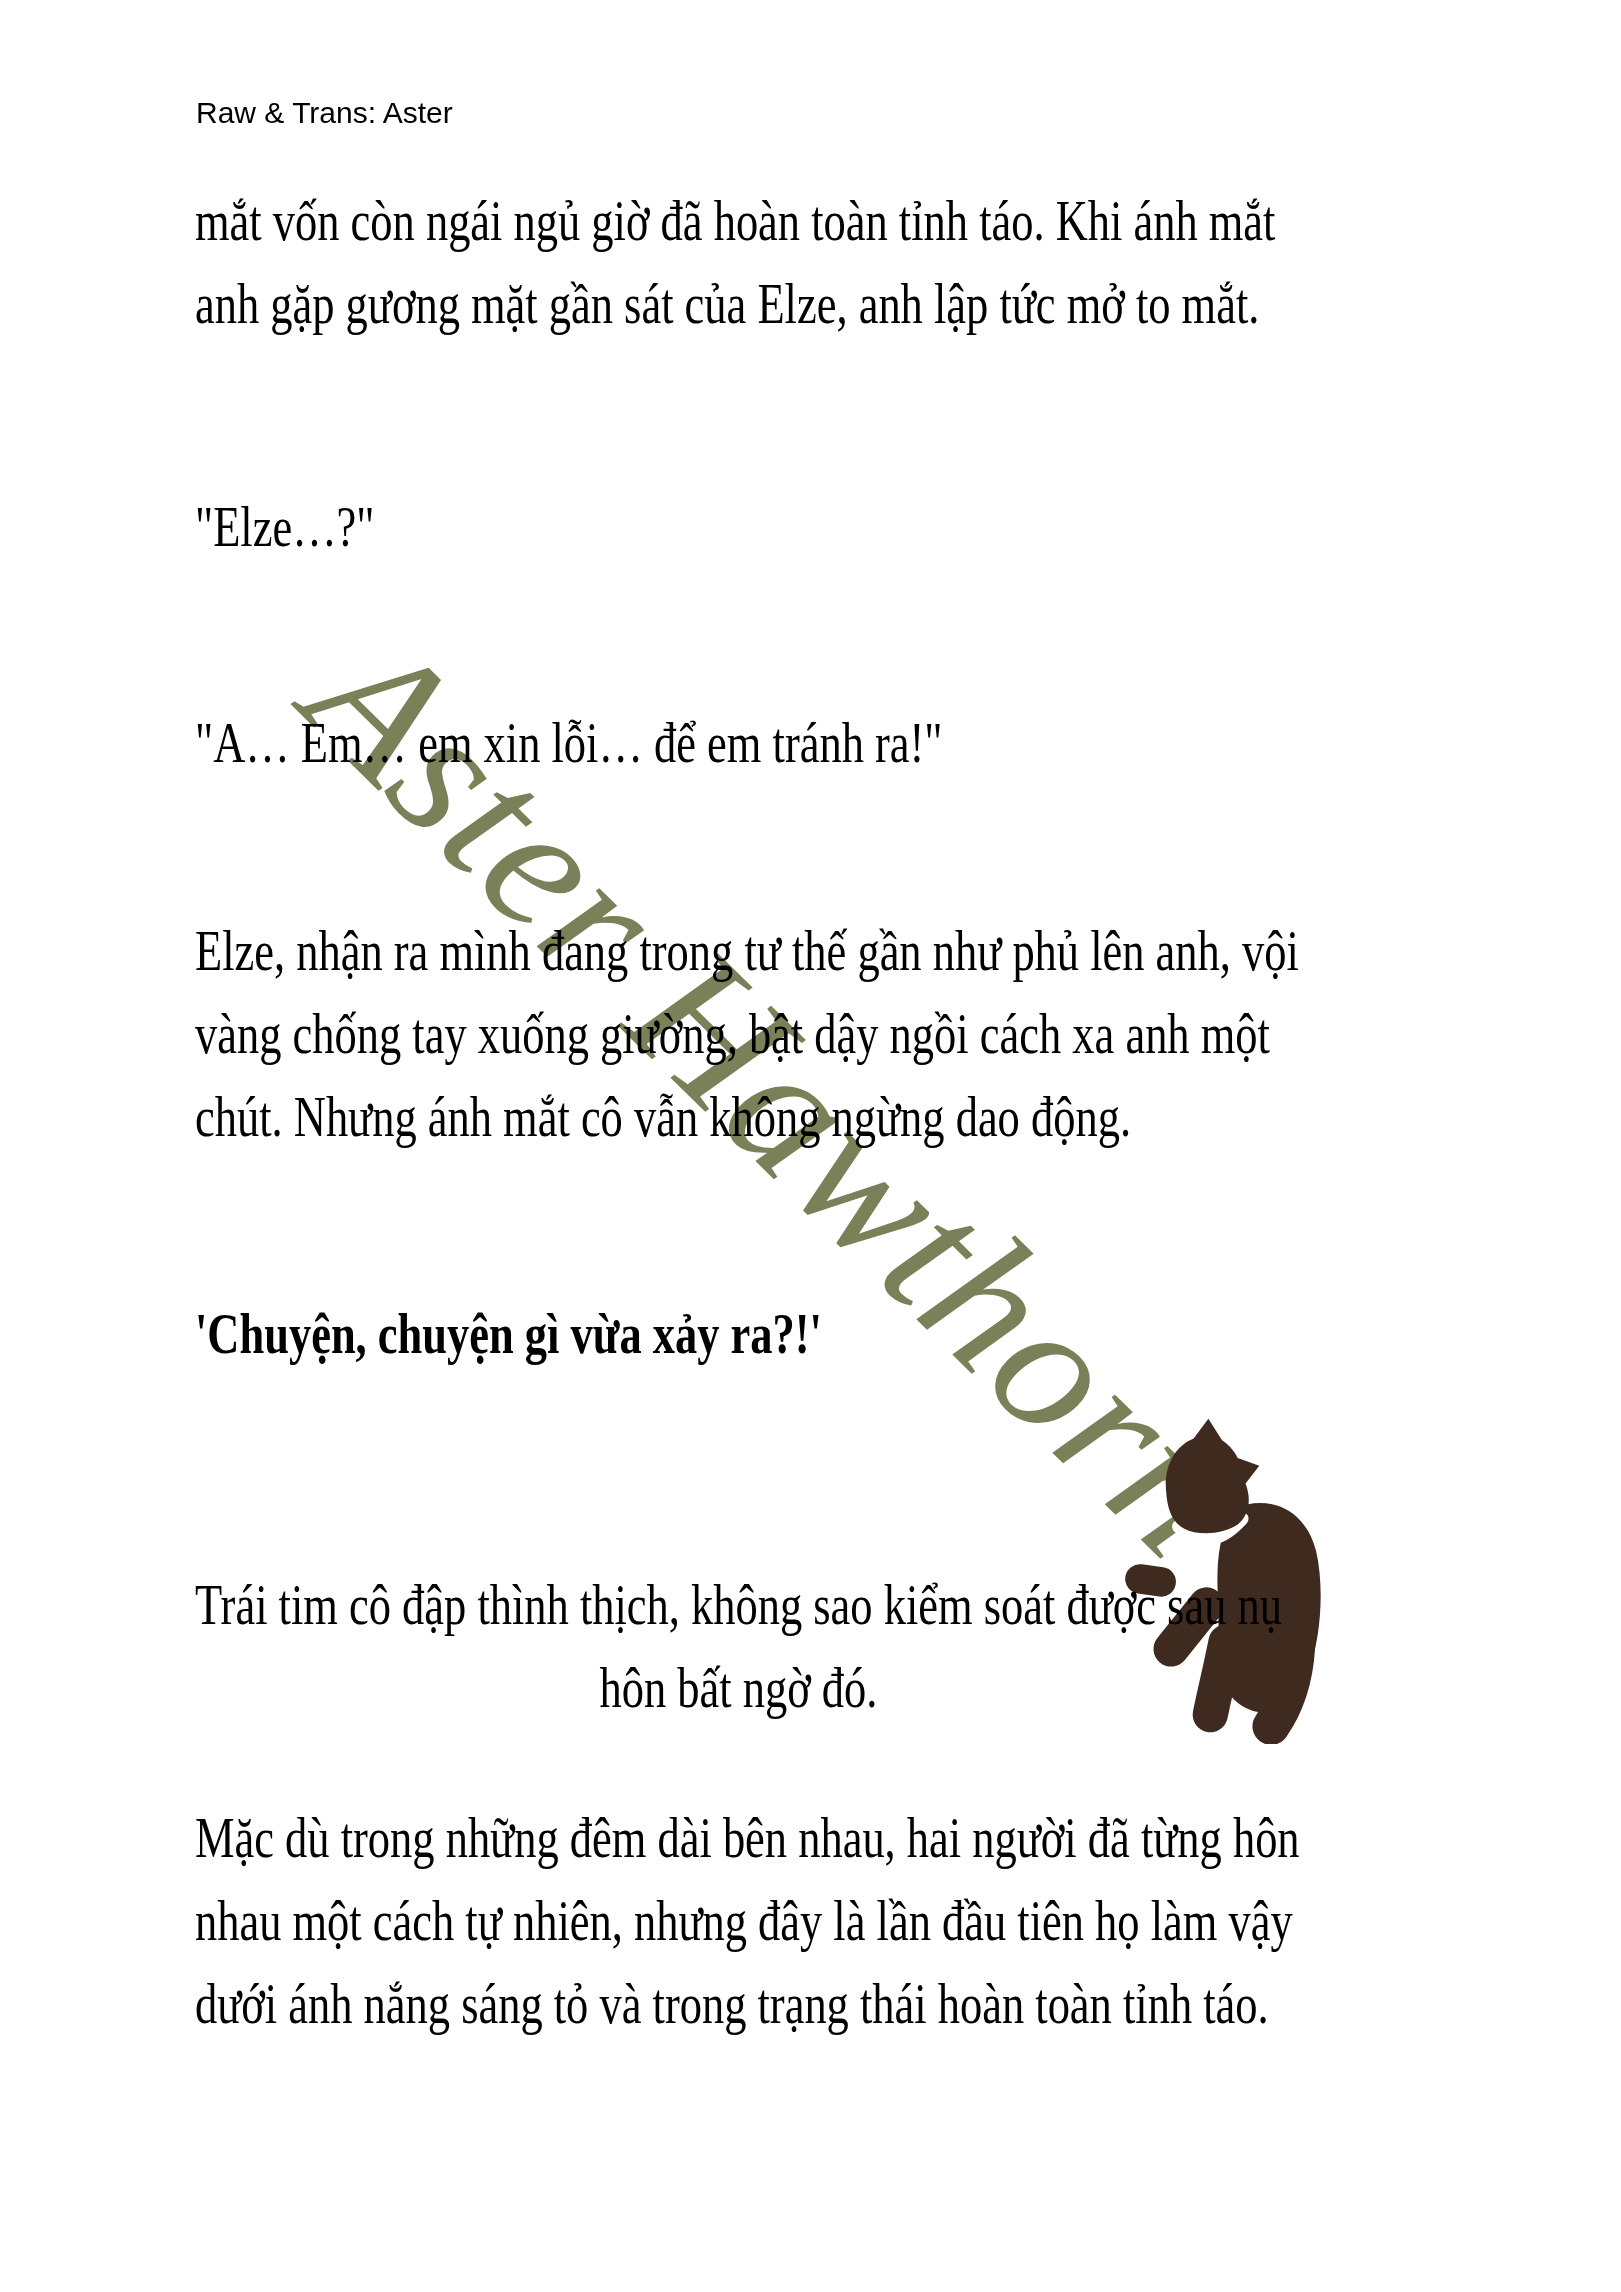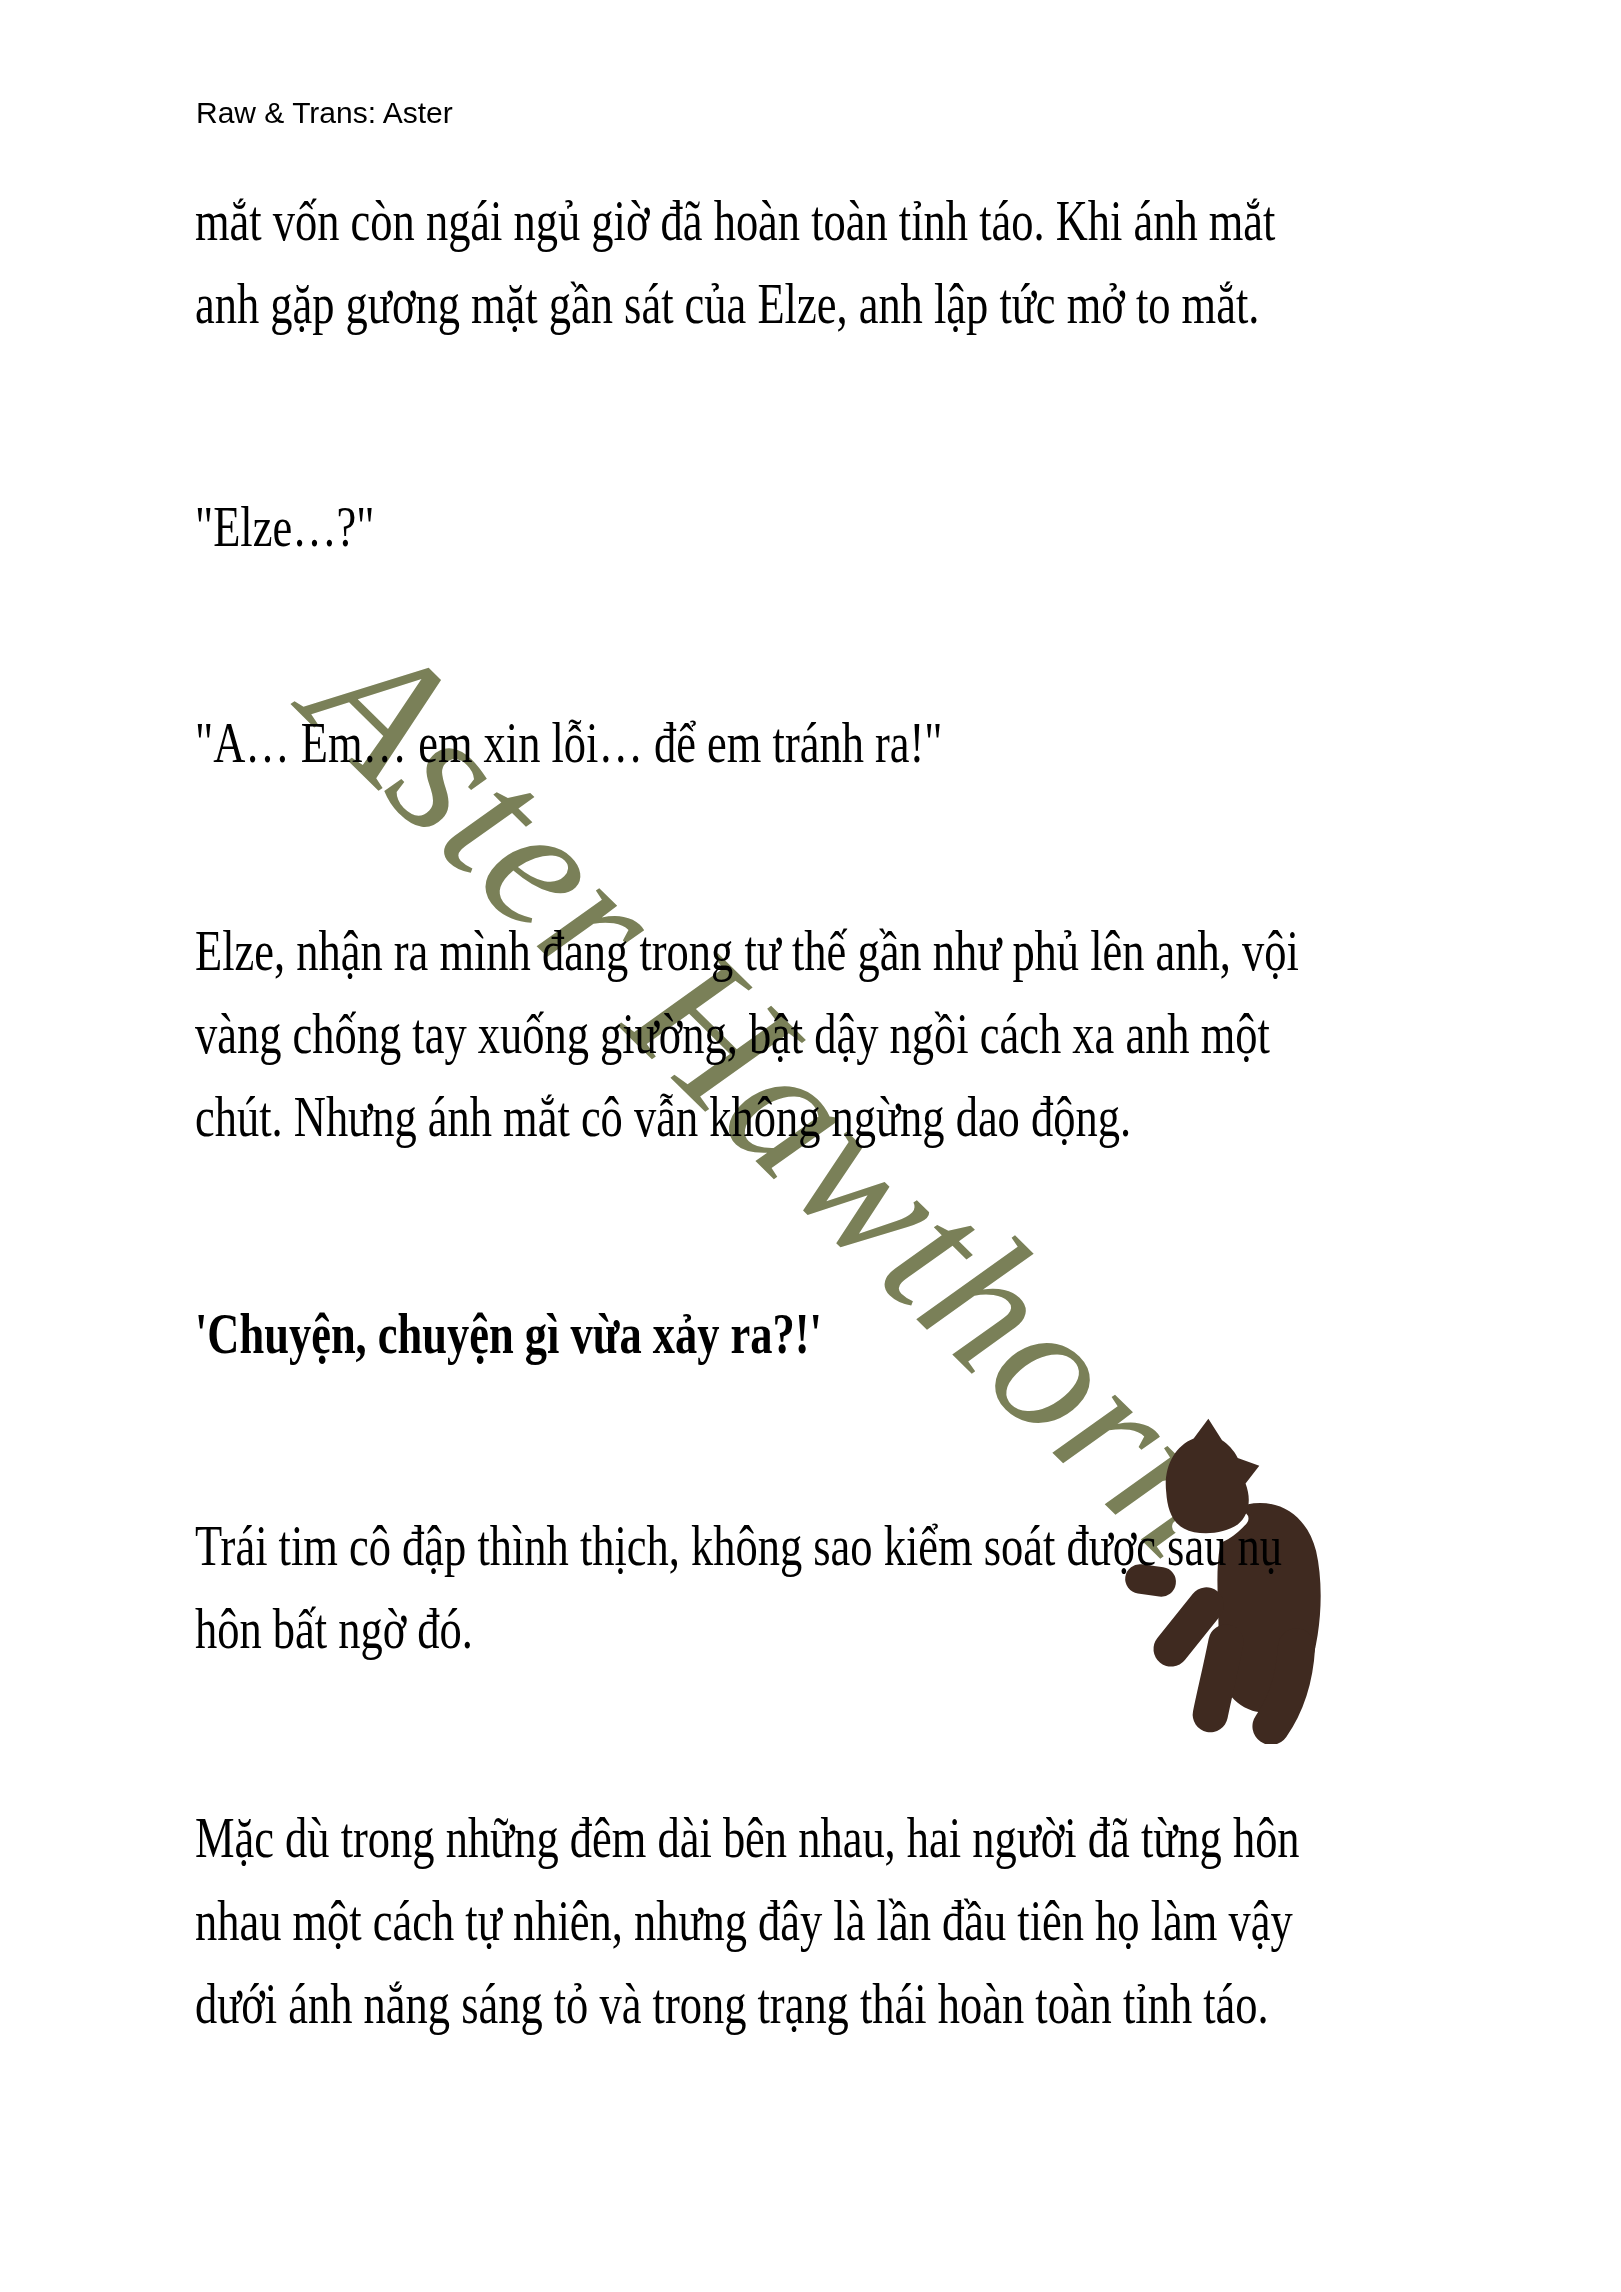--- a/index.html
+++ b/index.html
@@ -122,21 +122,21 @@
         <div class="line">"A… Em… em xin lỗi… để em tránh ra!"</div>
       </div>
       <div class="paragraph" style="top: 909px;">
         <div class="line">Elze, nhận ra mình đang trong tư thế gần như phủ lên anh, vội</div>
         <div class="line">vàng chống tay xuống giường, bật dậy ngồi cách xa anh một</div>
         <div class="line">chút. Nhưng ánh mắt cô vẫn không ngừng dao động.</div>
       </div>
       <div class="paragraph" style="top: 1292px; font-weight: bold;">
         <div class="line">'Chuyện, chuyện gì vừa xảy ra?!'</div>
       </div>
-      <div class="paragraph" style="top: 1504px;">
+      <div class="paragraph" style="top: 1563px; text-align: center;">
         <div class="line">Trái tim cô đập thình thịch, không sao kiểm soát được sau nụ</div>
         <div class="line">hôn bất ngờ đó.</div>
       </div>
       <div class="paragraph" style="top: 1796px; font-family: Liberation Serif, serif;">
         <div class="line">Mặc dù trong những đêm dài bên nhau, hai người đã từng hôn</div>
         <div class="line">nhau một cách tự nhiên, nhưng đây là lần đầu tiên họ làm vậy</div>
         <div class="line">dưới ánh nắng sáng tỏ và trong trạng thái hoàn toàn tỉnh táo.</div>
       </div>
     </div>
 

